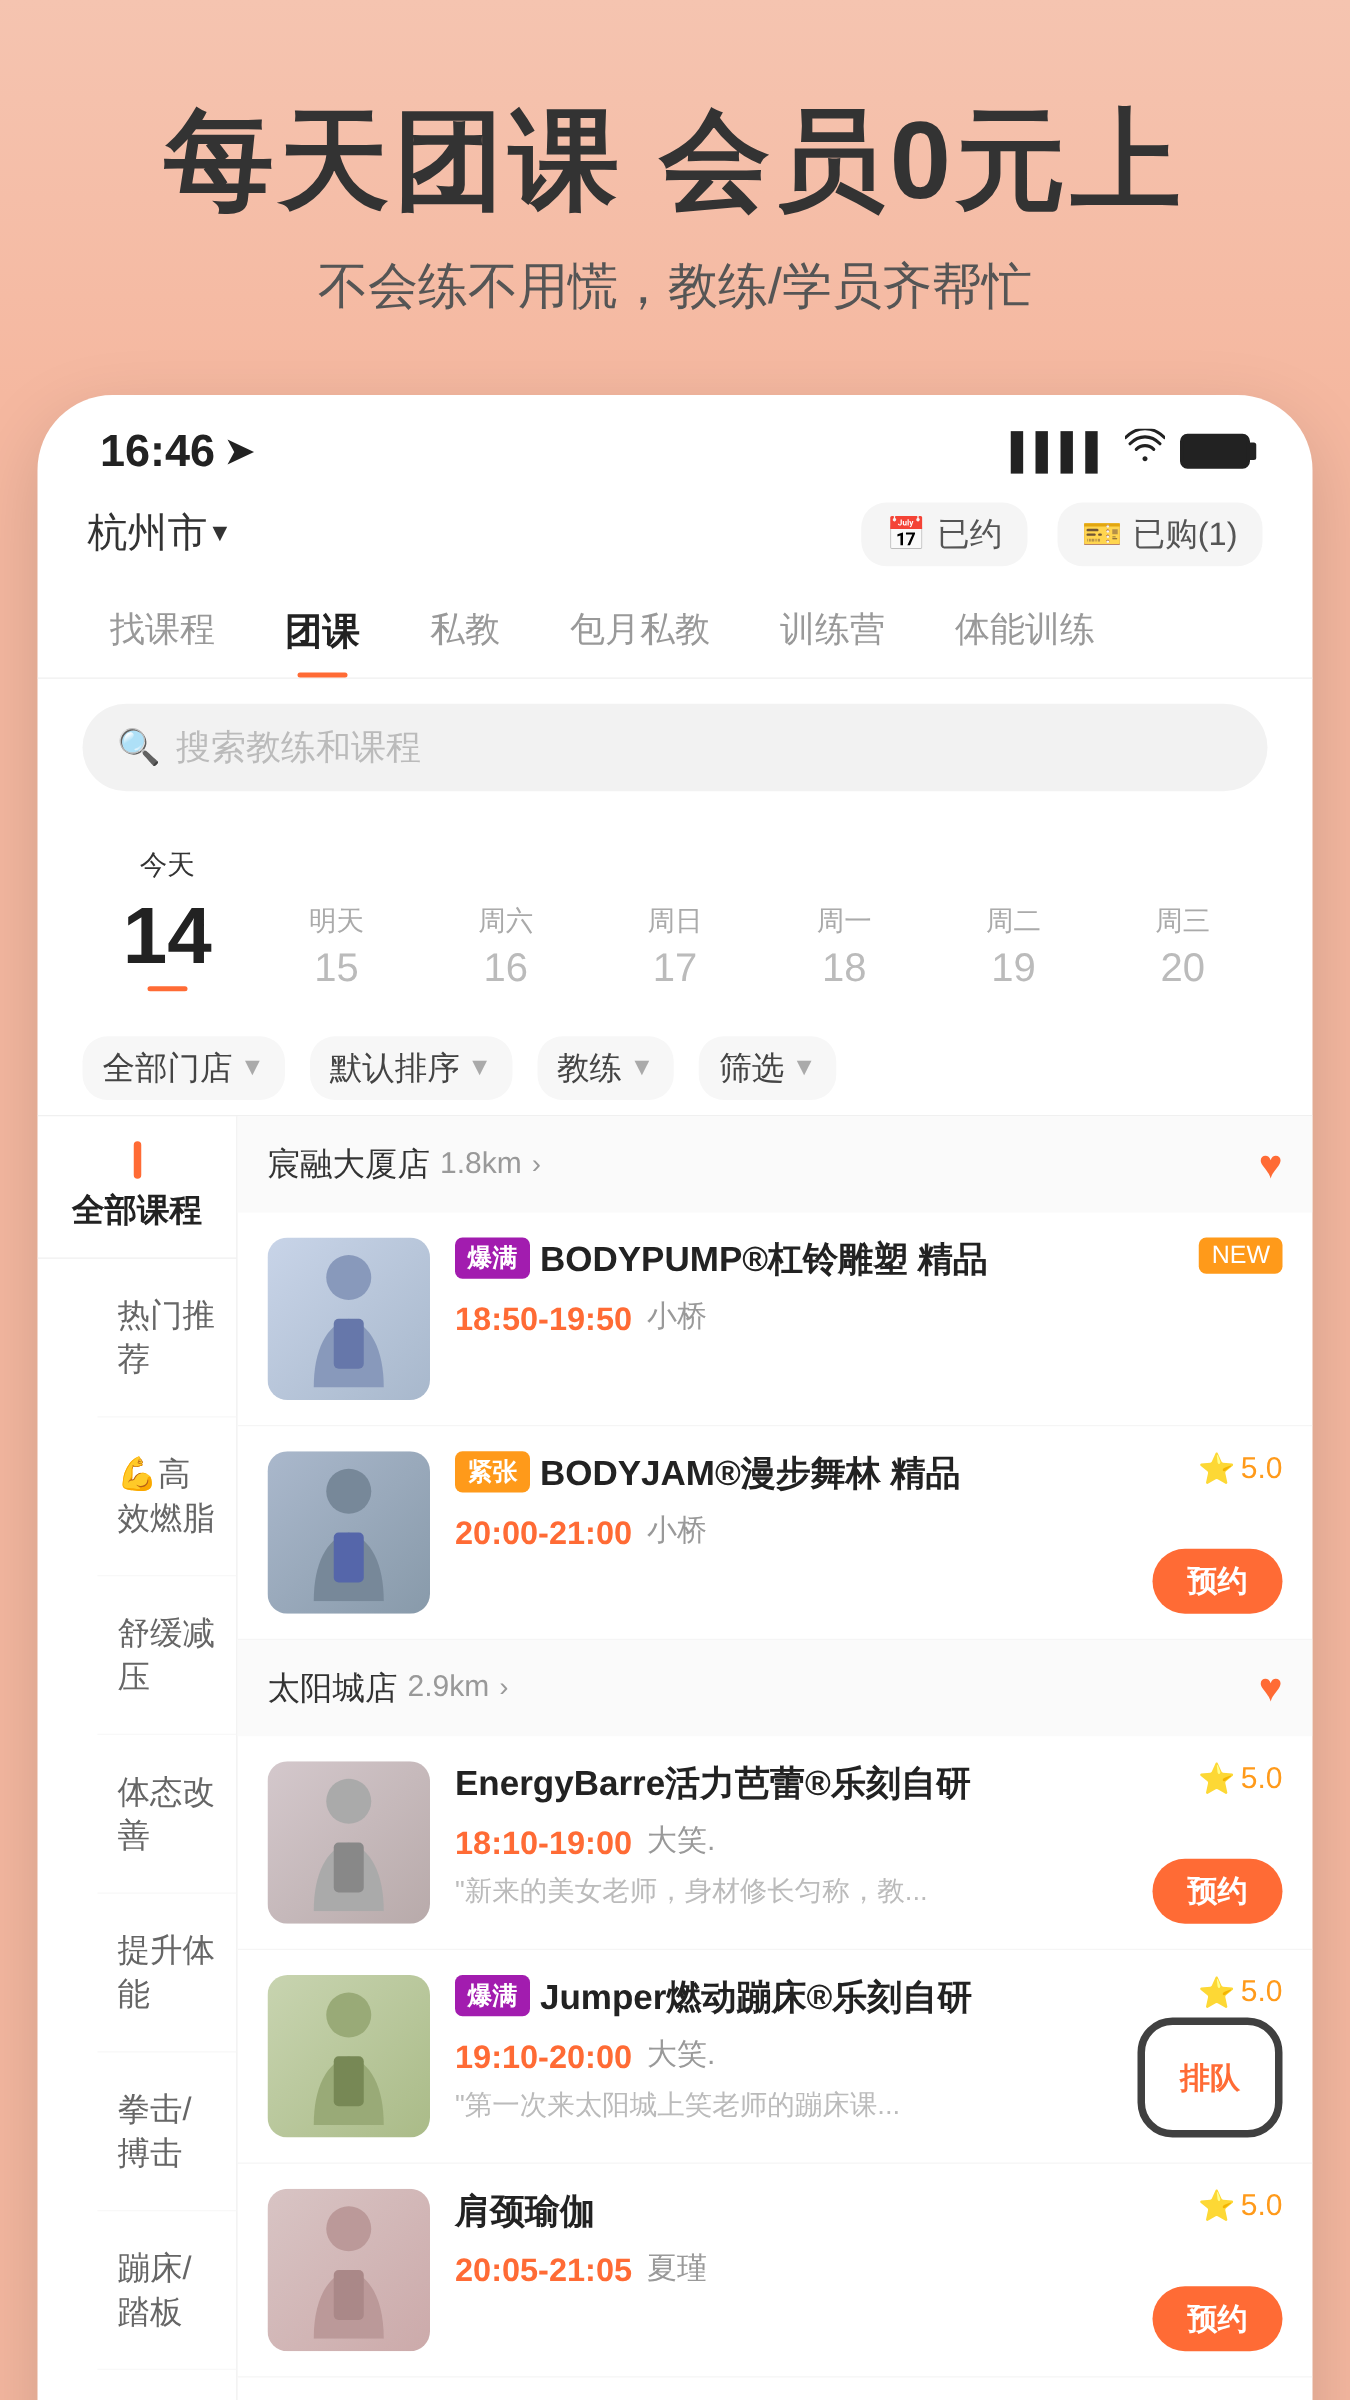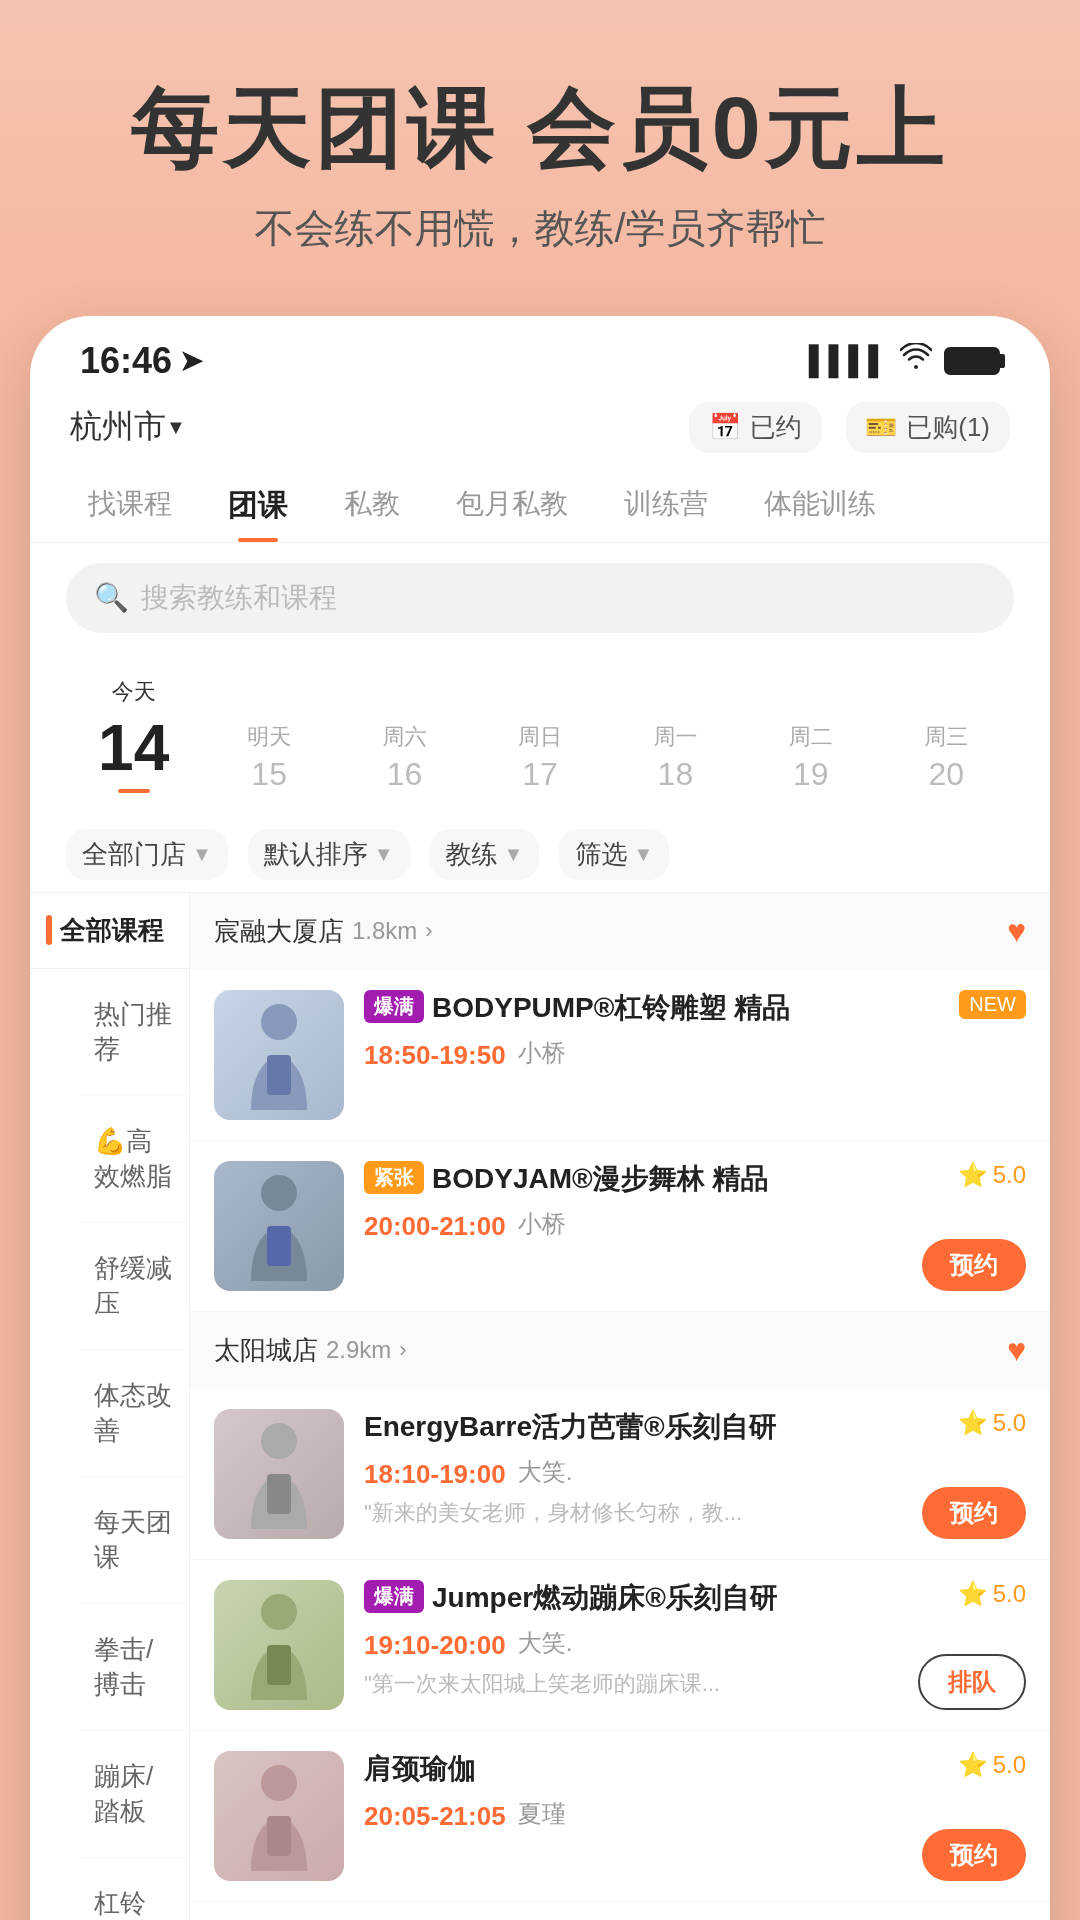--- a/index.html
+++ b/index.html
@@ -225,25 +225,26 @@
     .sidebar {
       width: 160px;
       border-right: 1px solid #f0f0f0;
       padding: 0;
       flex-shrink: 0;
     }
     .sidebar-header {
       display: flex;
       align-items: center;
       gap: 8px;
-      padding: 20px 16px;
+      padding: 20px 4px;
       font-size: 26px;
       font-weight: 600;
       color: #222;
       border-bottom: 1px solid #f0f0f0;
+      flex-direction: column;
     }
     .sidebar-accent {
       width: 6px;
       height: 30px;
       background: #ff6b35;
       border-radius: 3px;
     }
     .sidebar-item {
       padding: 28px 16px;
       font-size: 26px;
@@ -380,23 +381,23 @@
       padding: 10px 28px;
       border-radius: 28px;
       font-weight: 600;
     }
     .queue-btn {
       position: absolute;
       bottom: 20px;
       right: 24px;
       background: #fff;
       color: #ff6b35;
-      border: 2px solid #404040;
+      border: 6px solid #404040;
       font-size: 24px;
-      padding: 10px 28px;
+      padding: 26px 28px;
       border-radius: 28px;
       font-weight: 600;
     }
 
     .time-trainer-row {
       display: flex;
       align-items: center;
       margin-top: 8px;
     }
   </style>
@@ -529,21 +530,21 @@
 
     <div class="sidebar">
       <div class="sidebar-header">
         <div class="sidebar-accent"></div>
         <span>全部课程</span>
       </div>
       <div class="sidebar-item">热门推荐</div>
       <div class="sidebar-item">💪高效燃脂</div>
       <div class="sidebar-item">舒缓减压</div>
       <div class="sidebar-item">体态改善</div>
-      <div class="sidebar-item">每天团课</div>
+      <div class="sidebar-item">提升体能</div>
       <div class="sidebar-item">拳击/搏击</div>
       <div class="sidebar-item">蹦床/踏板</div>
       <div class="sidebar-item">杠铃</div>
       <div class="sidebar-item">舞蹈</div>
       <div class="sidebar-item">瑜伽</div>
     </div>
 
     <div class="course-content">
 
       <div class="store-section">

